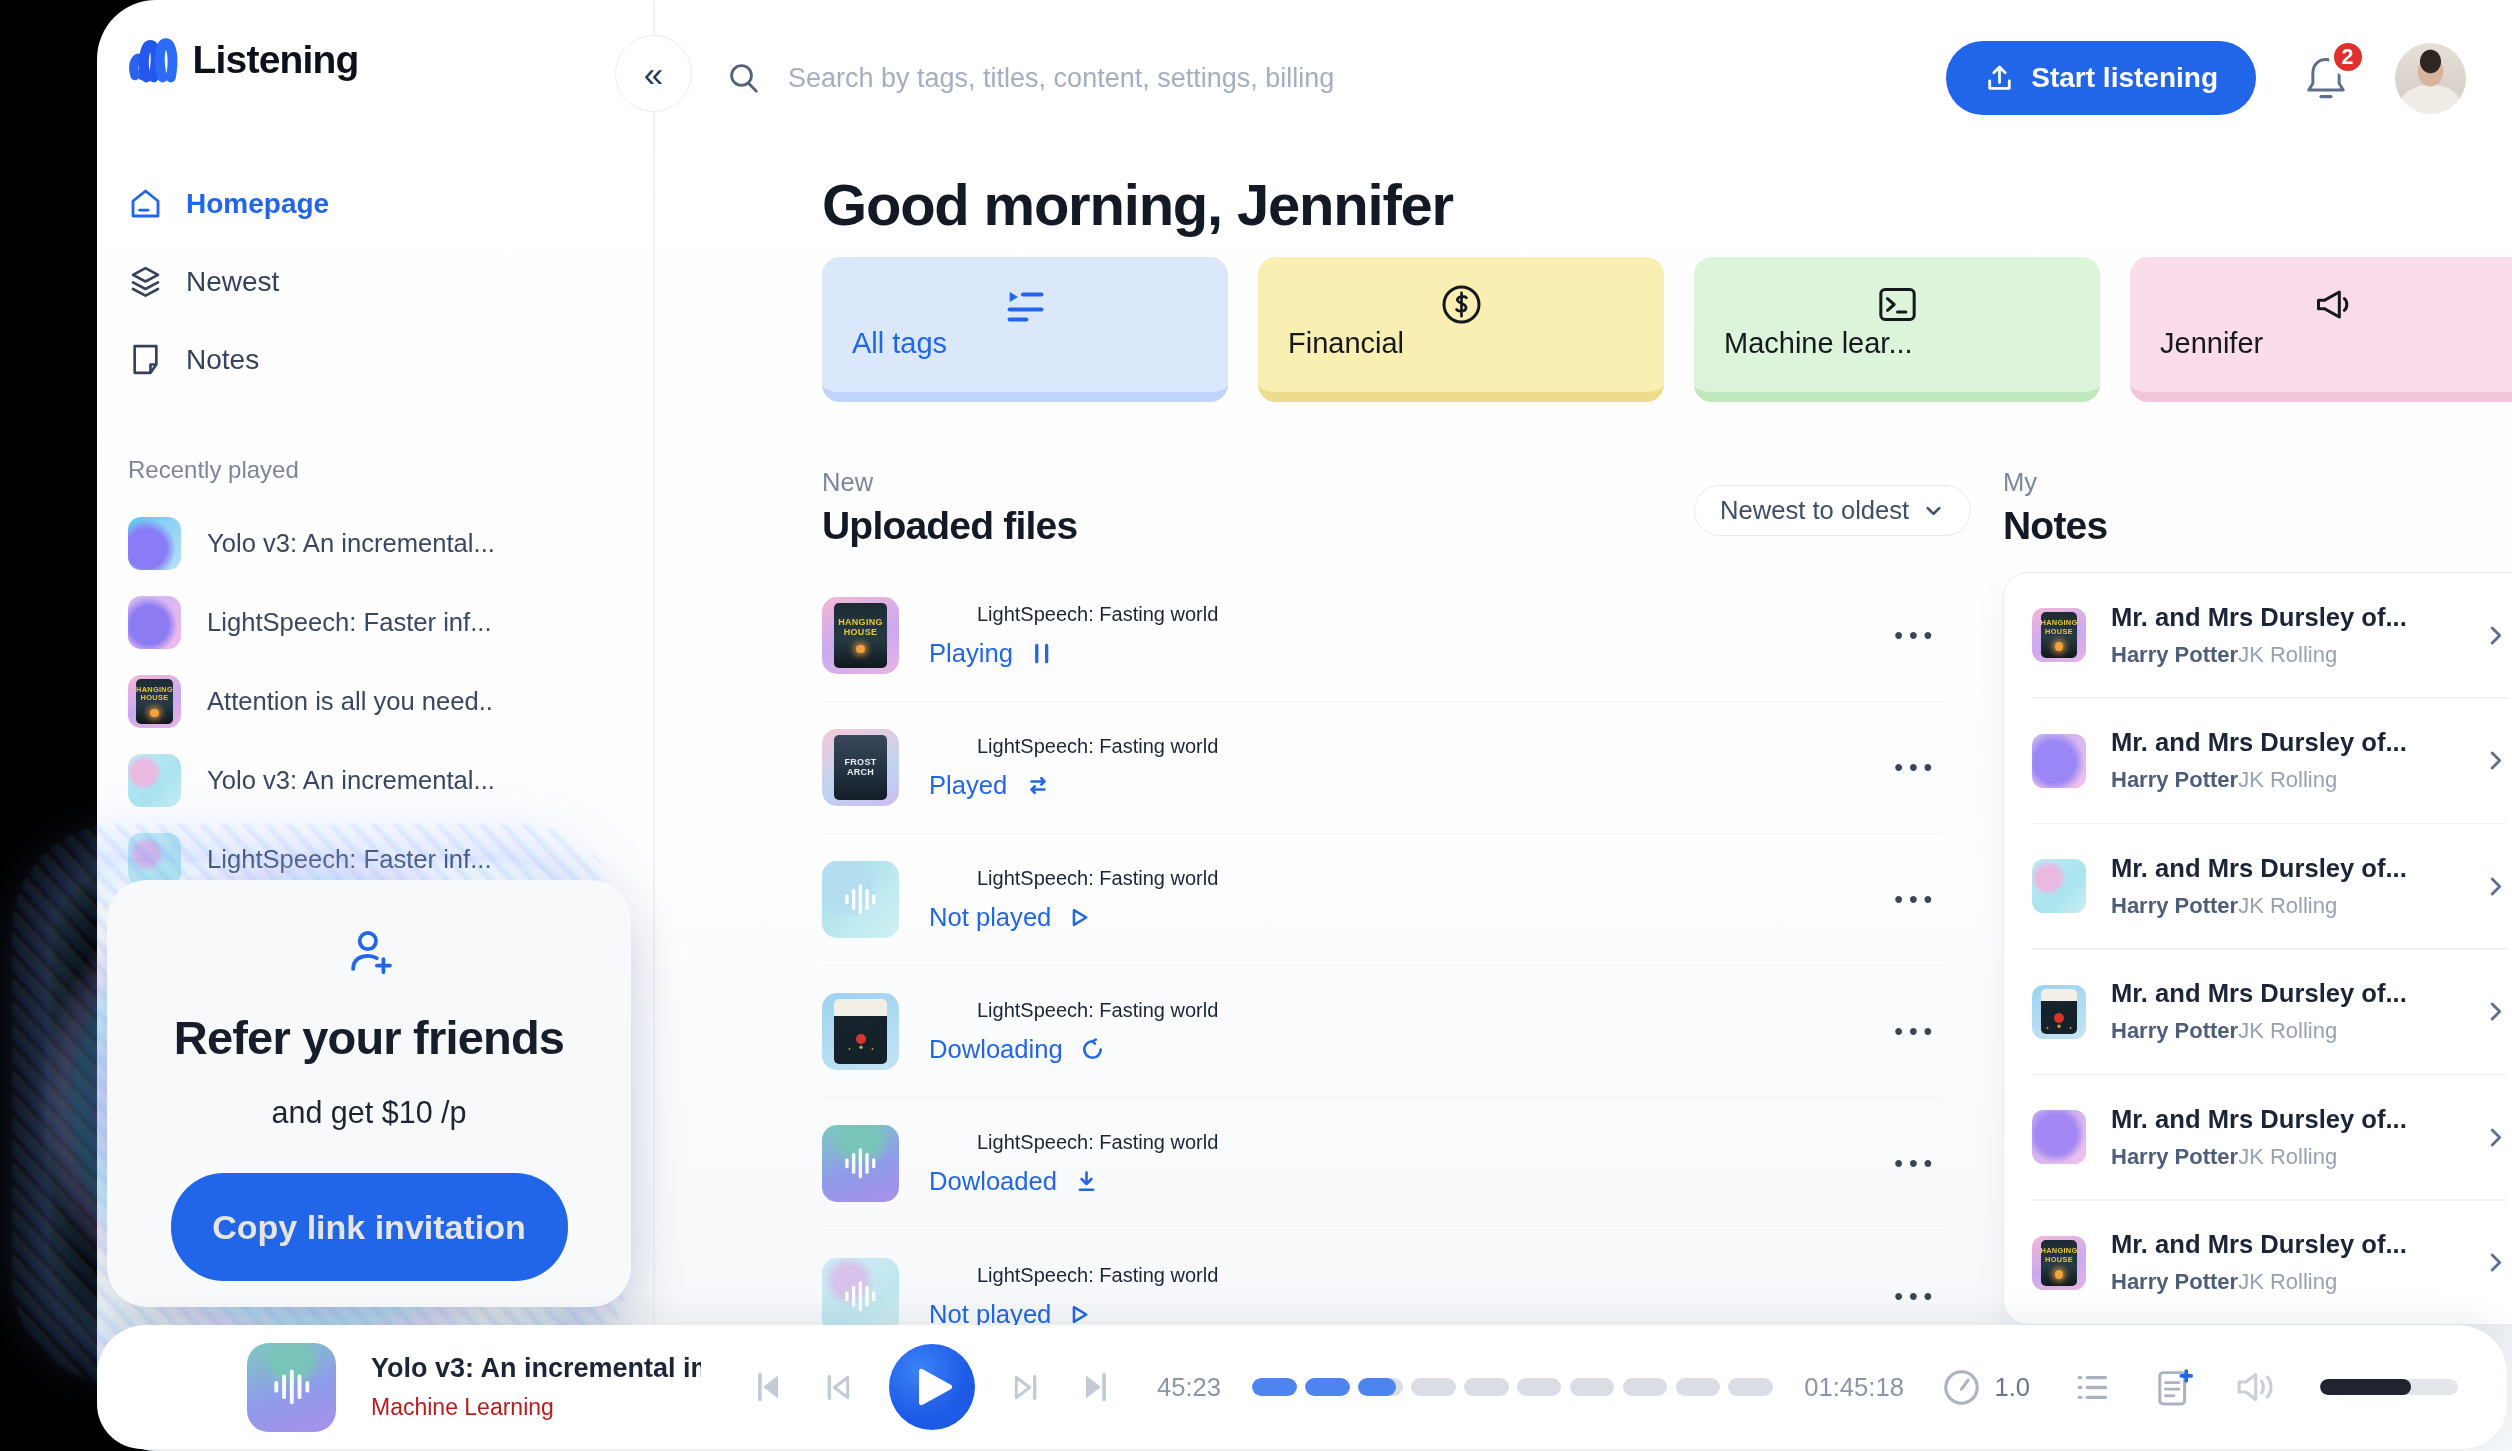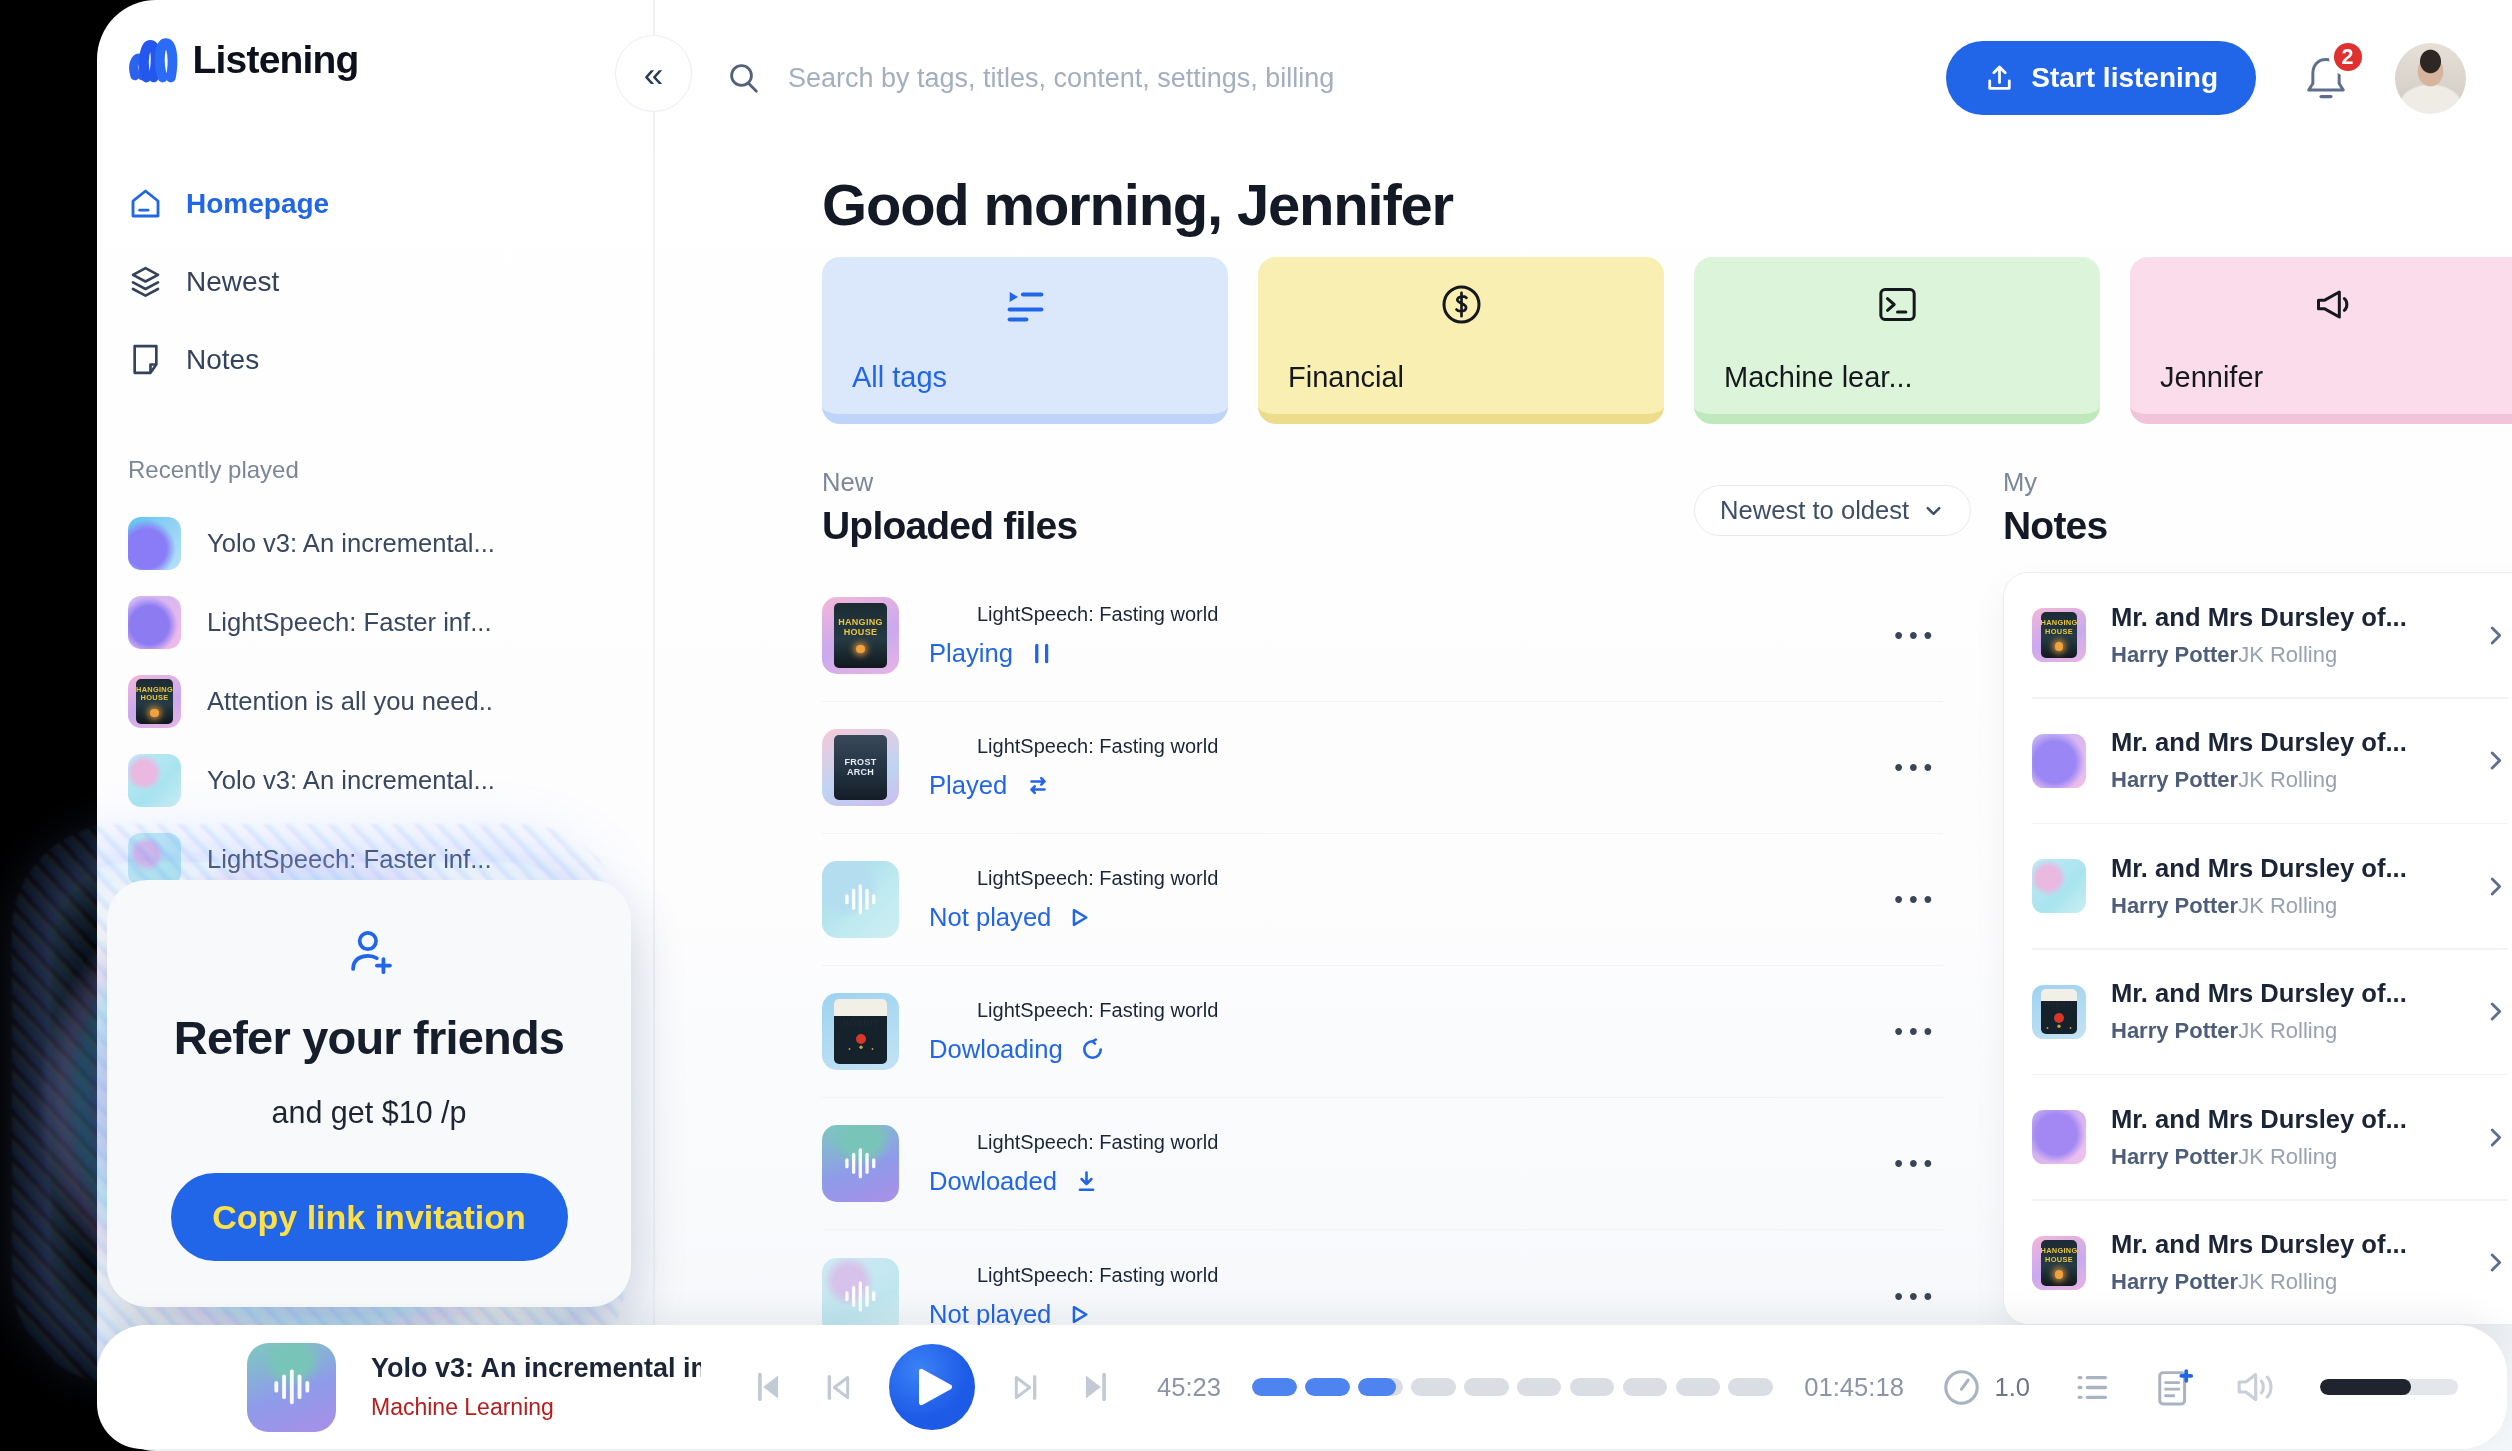--- a/index.html
+++ b/index.html
@@ -56,21 +56,21 @@
   .wave{display:flex;align-items:center;justify-content:center;}
   .w-teal{background:radial-gradient(58px 58px at 30% 30%,#b5ddf0 0 40%,rgba(0,0,0,0) 60%),linear-gradient(135deg,#9fd8ea,#bfeaf0 60%,#cdeff2);}
   .w-purple{background:radial-gradient(58px 49px at 50% 20%,#79c4b8 0 30%,rgba(0,0,0,0) 55%),linear-gradient(160deg,#7ec9c0,#8f9bea 55%,#a98fe8);}
   .w-light{background:radial-gradient(49px 49px at 35% 30%,#d6c2ea 0 30%,rgba(0,0,0,0) 52%),linear-gradient(150deg,#cfe9f2,#bfe6ef 60%,#d6eef3);}
 
   
   .refer{position:absolute;left:107px;top:880px;width:524px;height:427px;z-index:4;background:#f7f9fb;
          border-radius:40px;box-shadow:0 28px 58px rgba(18,28,55,.16);display:flex;flex-direction:column;align-items:center;padding-top:43px;}
   .refer-title{margin-top:28px;font-size:47px;font-weight:800;color:#171e2b;letter-spacing:-0.8px;}
   .refer-sub{margin-top:30px;font-size:30.5px;color:#1d2432;}
-  .refer-btn{margin-top:43px;width:397px;height:88px;border:none;border-radius:53px;background:#2166e8;color:#fde047;
+  .refer-btn{margin-top:43px;width:397px;height:108px;border:none;border-radius:53px;background:#2166e8;color:#e5e5e5;
              font-size:34px;font-weight:600;font-family:inherit;cursor:pointer;}
 
   
   .collapse-btn{position:absolute;left:518px;top:35px;width:77px;height:77px;border-radius:50%;background:#fff;
                 border:1.6px solid #e9edf3;z-index:5;font-size:35px;color:#2b3a55;display:flex;align-items:center;justify-content:center;cursor:pointer;}
 
   
   .topbar{position:absolute;left:628px;top:30px;right:46px;height:96px;display:flex;align-items:center;}
   .search{display:flex;align-items:center;gap:23px;flex:1;}
   .search input{border:none;outline:none;background:transparent;font-family:inherit;font-size:27px;color:#30405c;width:742px;}
@@ -83,21 +83,21 @@
          font-size:21.4px;font-weight:700;display:flex;align-items:center;justify-content:center;border:5px solid #fff;}
   .avatar{width:71px;height:71px;border-radius:50%;cursor:pointer;
     background:radial-gradient(25px 28px at 50% 26%,#2e2622 0 40%,rgba(0,0,0,0) 44%),
                radial-gradient(21.4px 25px at 50% 40%,#d8b49e 0 58%,rgba(0,0,0,0) 62%),
                radial-gradient(49px 33px at 50% 88%,#efece6 0 60%,rgba(0,0,0,0) 66%),
                linear-gradient(180deg,#e6e0d8,#cfc9c1);}
 
   
   .greeting{position:absolute;left:725px;top:132px;font-size:58px;font-weight:800;color:#131a26;letter-spacing:-1.2px;}
   .tags-row{position:absolute;left:725px;top:257px;width:1714px;display:flex;gap:30px;}
-  .tag-card{flex:1;height:167px;border-radius:18px;padding:25px 30px 20px 30px;display:flex;flex-direction:column;justify-content:space-between;cursor:pointer;}
+  .tag-card{flex:1;height:145px;border-radius:18px;padding:25px 30px 20px 30px;display:flex;flex-direction:column;cursor:pointer;}
   .tag-label{font-size:29px;font-weight:500;color:#15181d;}
   .tc-blue{background:#dbe8fc;border-bottom:10px solid #bed4f8;color:#2166e8;}
   .tc-blue .tag-label{color:#2166e8;}
   .tc-yellow{background:#f9efb2;border-bottom:10px solid #ecdc8c;color:#15181d;}
   .tc-green{background:#dcf5da;border-bottom:10px solid #c0e8bd;color:#15181d;}
   .tc-pink{background:#fadcea;border-bottom:10px solid #f2c4da;color:#15181d;}
 
   .sec-kicker{font-size:25.6px;color:#7b8698;}
   .sec-title{font-size:39px;font-weight:800;color:#131a26;letter-spacing:-0.8px;margin-top:6.6px;}
   .files-head{position:absolute;left:725px;top:468px;}

